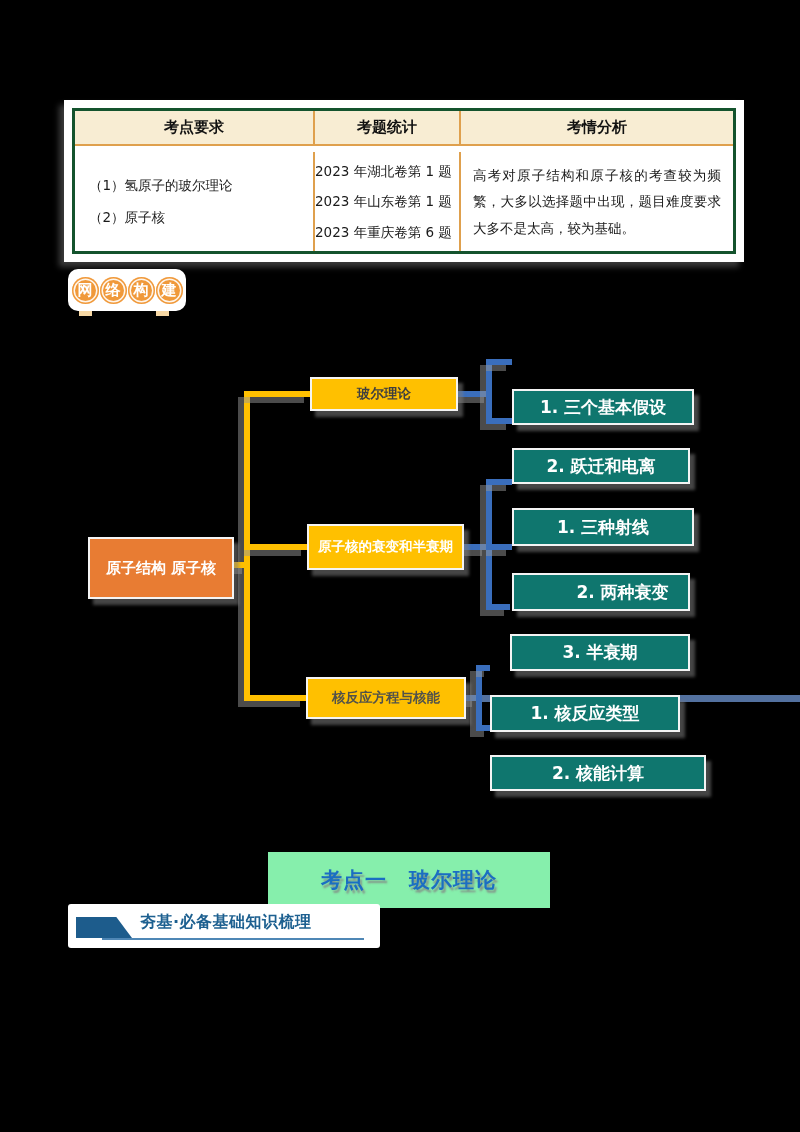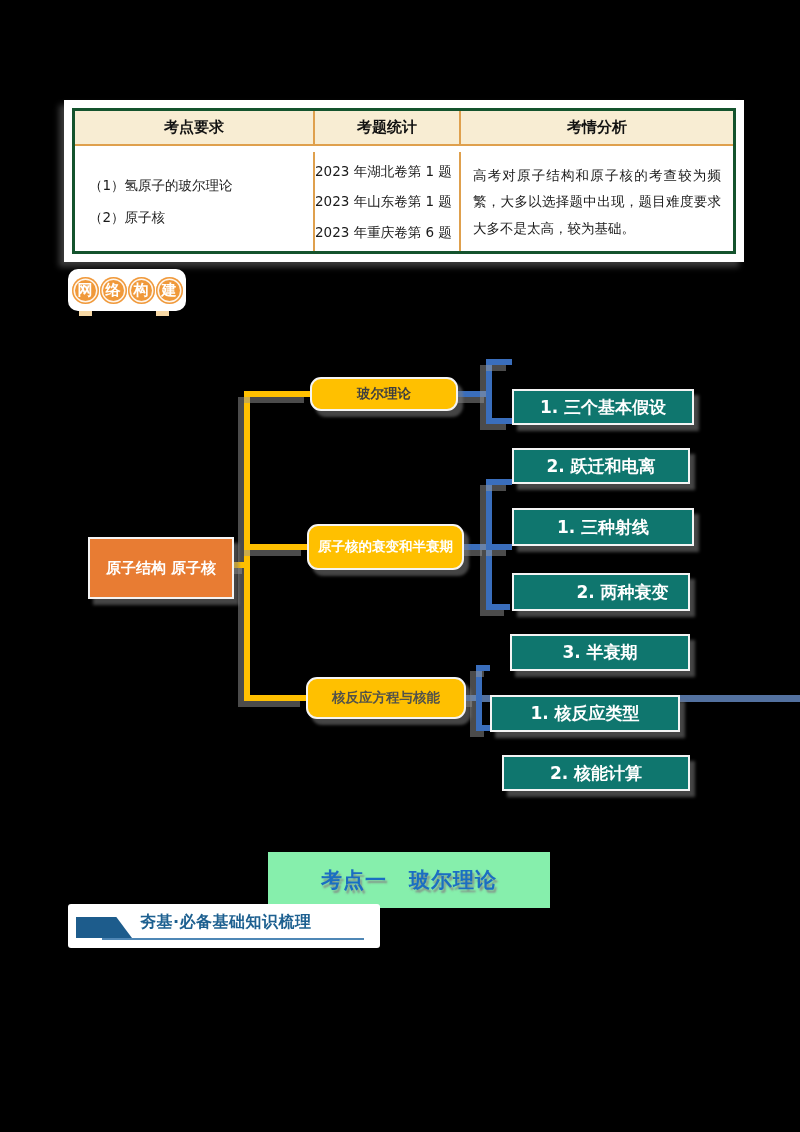--- a/index.html
+++ b/index.html
@@ -30,32 +30,32 @@
                 display:flex;align-items:center;justify-content:center;font-size:15px;font-weight:bold;
                 box-shadow:inset 0 0 0 1.5px #f0993a, inset 0 0 0 3px rgba(255,255,255,.9);}
   .badge-tab{position:absolute;width:13px;height:10px;background:#f7d8a5;z-index:1;}
   .tab1{left:79px;top:306px;} .tab2{left:156px;top:306px;}
 
   
   .node{position:absolute;display:flex;align-items:center;justify-content:center;
         border:2px solid #f4f4f4;box-sizing:border-box;font-weight:bold;text-align:center;
         box-shadow:5px 6px 3px rgba(125,125,125,.55);}
   .root{left:88px;top:537px;width:146px;height:62px;background:#e87c33;color:#fff;font-size:15px;}
-  .branch{background:#ffc000;font-size:13.5px;border-radius:11px;}
+  .branch{background:#ffc000;font-size:13.5px;}
   .b1{left:310px;top:377px;width:148px;height:34px;color:#3f3f3f;}
   .b2{left:307px;top:524px;width:157px;height:46px;color:#fff;}
   .b3{left:306px;top:677px;width:160px;height:42px;color:#52524a;font-family:Liberation Mono, monospace;}
   .child{background:#0f766e;color:#fff;font-size:17px;margin-top:45px;}
   .c1a{left:512px;top:344px;width:182px;height:36px;}
   .c1b{left:512px;top:403px;width:178px;height:36px;}
   .c2a{left:512px;top:463px;width:182px;height:38px;}
   .c2b{left:512px;top:528px;width:178px;height:38px;padding-left:43px;}
   .c2c{left:510px;top:589px;width:180px;height:37px;}
   .c3a{left:490px;top:650px;width:190px;height:37px;}
-  .c3b{left:502px;top:710px;width:188px;height:36px;}
+  .c3b{left:490px;top:710px;width:216px;height:36px;}
 
   .ln{position:absolute;box-shadow:-6px 6px 0 rgba(150,150,150,.5);}
   .yellow{background:#ffc000;}
   .blue{background:#3a6ebc;}
   .steel{background:#53719f;box-shadow:none;}
   
   .trunk{left:244px;top:391px;width:6px;height:310px;}
   .root-stub{left:230px;top:562px;width:18px;height:6px;}
   .s1{left:250px;top:391px;width:60px;height:6px;}
   .s2{left:250px;top:544px;width:57px;height:6px;}

